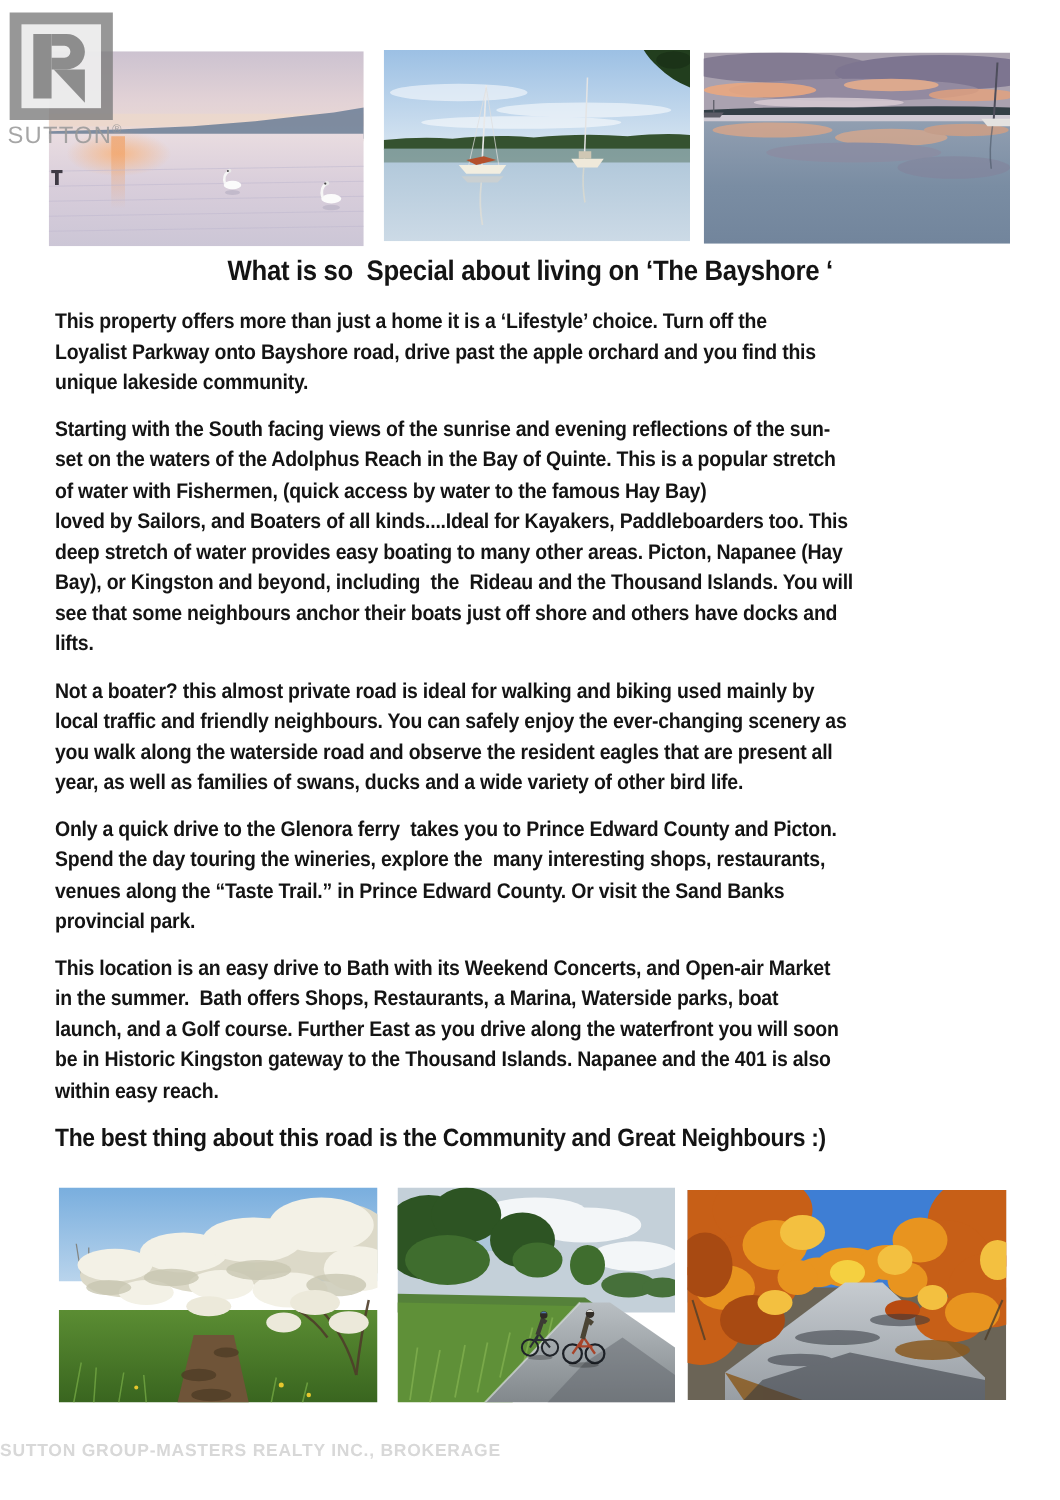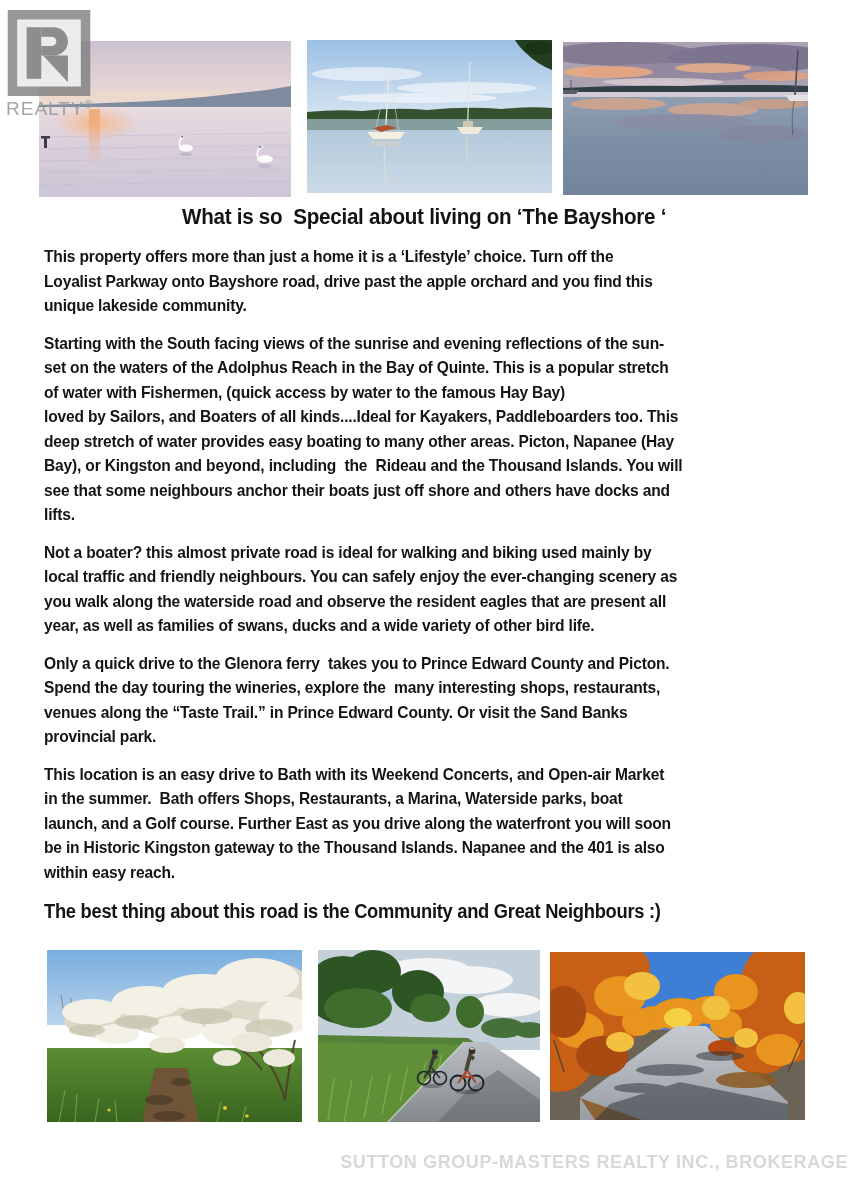--- a/index.html
+++ b/index.html
@@ -70,41 +70,41 @@
     letter-spacing: -0.3px;
     white-space: pre-wrap;
     margin-top: 3px;
   }
 
   
   .footer {
     position: absolute;
     top: 1152px; left: 0;
     width: 100%;
-    text-align: right;
-    font-size: 18px;
+    text-align: left;
+    font-size: 14px;
     font-weight: 700;
     letter-spacing: 0.6px;
     color: #d8d8d8;
   }
 </style>
 </head>
 <body>
 
 <div class="page">
 
   <div class="realtor-logo">
     <svg width="86" height="90" viewBox="0 0 100 104">
       <rect x="2" y="2" width="96" height="100" fill="rgba(125,125,125,0.80)"></rect>
       <rect x="13" y="13" width="74" height="78" fill="rgba(255,255,255,0.82)"></rect>
       <rect x="24" y="22" width="17" height="60" fill="rgba(125,125,125,0.85)"></rect>
       <path d="M41,22 h14 a17,16.5 0 0 1 0,33 h-14 z M41,33 v11 h12 a5.5,5.5 0 0 0 0,-11 z" fill="rgba(125,125,125,0.85)" fill-rule="evenodd"></path>
       <polygon points="43,55 72,55 72,86" fill="rgba(125,125,125,0.85)"></polygon>
     </svg>
-    <div class="realtor-wordmark"><span>REALTY</span><sup>®</sup></div>
+    <div class="realtor-wordmark"><span>SUTTON</span><sup>®</sup></div>
   </div>
 
   <div class="photo" style="left:39px; top:41px; width:252px; height:156px;">
     <svg viewBox="0 0 252 156">
       <defs>
         <linearGradient id="p1sky" x1="0" y1="0" x2="0" y2="1">
           <stop offset="0" stop-color="#ccc2d0"></stop>
             <stop offset="0.55" stop-color="#e2d2d6"></stop>
             <stop offset="1" stop-color="#eedcd4"></stop>
         </linearGradient>

